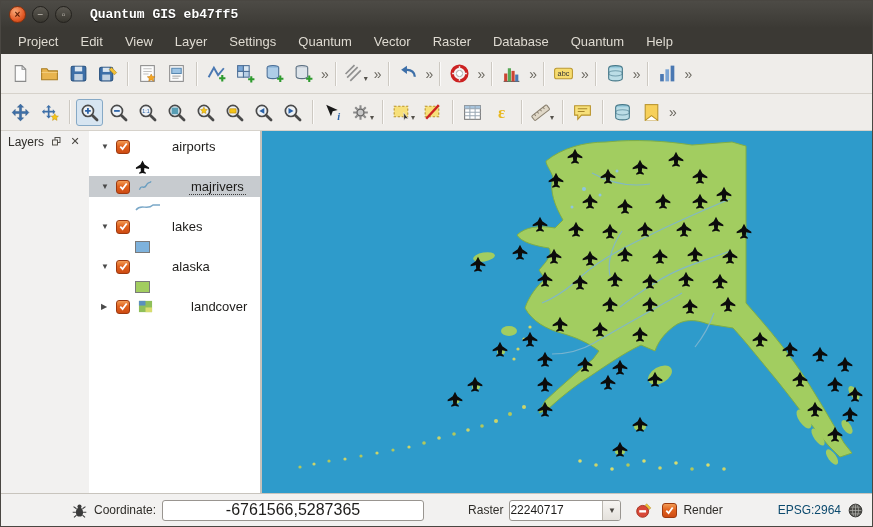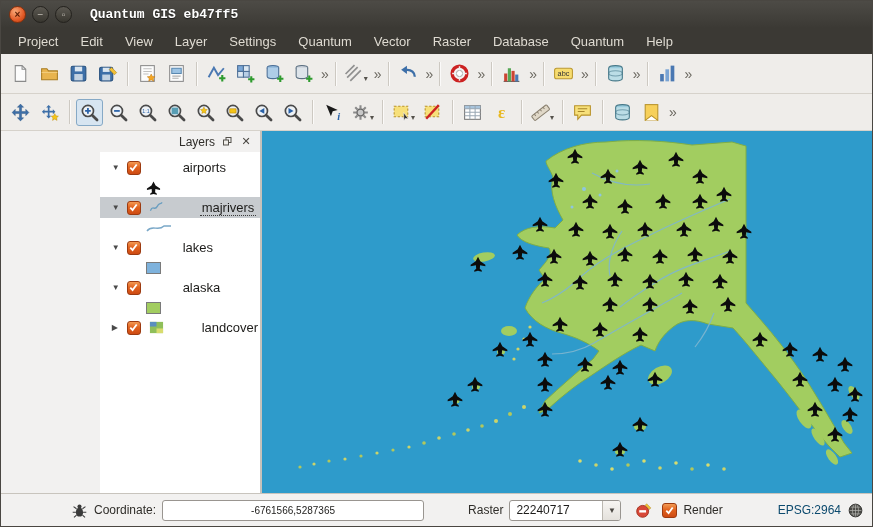--- a/index.html
+++ b/index.html
@@ -24,21 +24,21 @@
   .tbtn{min-width:27px;height:27px;display:flex;align-items:center;justify-content:center;border:1px solid transparent;border-radius:3px;margin:0 1px;padding:0 1px;box-sizing:border-box;}
   .tbtn.active{background:#d7e5f1;border-color:#86a9c6;}
   .ticon{display:flex;}
   .ticon svg{width:21px;height:21px;display:block;}
   .tsep{width:1px;height:24px;background:#cdc9c2;box-shadow:1px 0 0 #fbfaf9;margin:0 5px;flex:none;}
   .ovf{color:#6a675f;font-size:14px;margin:0 3px;letter-spacing:-2px;}
   .dd{font-size:8px;color:#55524c;align-self:flex-end;padding-bottom:3px;margin-left:-1px;}
 
   
   .main{flex:1;display:flex;min-height:0;}
-  .layers-panel{width:259px;flex:none;background:#f2f1f0;border-right:2px solid #c6c2bb;display:flex;flex-direction:column;align-items:flex-end;}
+  .layers-panel{width:259px;flex:none;background:#f2f1f0;border-right:2px solid #c6c2bb;display:flex;flex-direction:row;}
   .panel-header{height:21px;flex:none;display:flex;align-items:center;padding:0 7px;font-size:12px;color:#2f2d29;}
   .panel-title{flex:1;}
   .panel-btn{width:14px;height:14px;margin-left:5px;display:flex;align-items:center;justify-content:center;color:#4a4742;font-size:11px;line-height:1;}
   .layers-list{flex:1;background:#ffffff;padding-top:5px;overflow:hidden;}
   .layer-row{height:21px;display:flex;align-items:center;padding-left:12px;font-size:13px;color:#1d1c1a;}
   .layer-row.selected{background:#c7cbcf;}
   .expander{width:15px;font-size:8px;color:#4a4a4a;text-align:left;flex:none;}
   .lcheck{width:14px;height:14px;flex:none;border-radius:3px;margin-right:8px;background:linear-gradient(#f39a54,#e0621e 45%,#ce4a12);border:1px solid #9c3a10;box-sizing:border-box;display:flex;align-items:center;justify-content:center;}
   .lcheck svg{width:11px;height:11px;display:block;}
   .layer-type-icon{display:flex;margin-right:4px;}
@@ -48,24 +48,24 @@
   .swatch{width:15px;height:12px;border:1px solid #7a7a7a;box-sizing:border-box;}
 
   .map-wrap{flex:1;min-width:0;position:relative;background:#2e9bcb;}
   .map-wrap svg.map-svg{display:block;width:100%;height:100%;}
 
   
   .statusbar{height:33px;flex:none;background:#f2f1f0;border-top:1px solid #c8c4bd;display:flex;align-items:center;padding:0 8px;font-size:12px;color:#2f2d29;gap:6px;box-sizing:border-box;justify-content:flex-end;}
   .sicon{display:flex;}
   .sicon svg{width:17px;height:17px;display:block;}
   .bug-wrap{margin-left:62px;}
-  .coord-input{width:262px;height:21px;border:1px solid #999590;border-radius:3px;background:#fff;text-align:center;font-size:10px;font-family:"Liberation Sans",sans-serif;color:#1d1c1a;box-sizing:border-box;outline:none;}
+  .coord-input{width:262px;height:21px;border:1px solid #999590;border-radius:3px;background:#fff;text-align:center;font-size:16px;font-family:"Liberation Sans",sans-serif;color:#1d1c1a;box-sizing:border-box;outline:none;}
   .scale-lbl{margin-left:38px;}
   .combo{width:112px;height:21px;border:1px solid #999590;border-radius:3px;background:#fff;display:flex;align-items:center;box-sizing:border-box;overflow:hidden;}
-  .combo-val{flex:1;padding-left:6px;font-size:12px;color:#1d1c1a;}
+  .combo-val{flex:1;font-size:12px;color:#1d1c1a;}
   .combo-arrow{width:17px;align-self:stretch;border-left:1px solid #bbb7b0;background:linear-gradient(#f7f5f2,#e4e1dc);display:flex;align-items:center;justify-content:center;font-size:8px;color:#4a4742;}
   .rcheck{width:15px;height:15px;border-radius:3px;background:linear-gradient(#f39a54,#e0621e 45%,#ce4a12);border:1px solid #9c3a10;box-sizing:border-box;display:flex;align-items:center;justify-content:center;margin-left:4px;}
   .rcheck svg{width:11px;height:11px;display:block;}
   .epsg{margin-left:auto;color:#0c4a6e;}
 </style>
 </head>
 <body>
 
 <svg width="0" height="0" style="position:absolute" aria-hidden="true">
   <defs>

